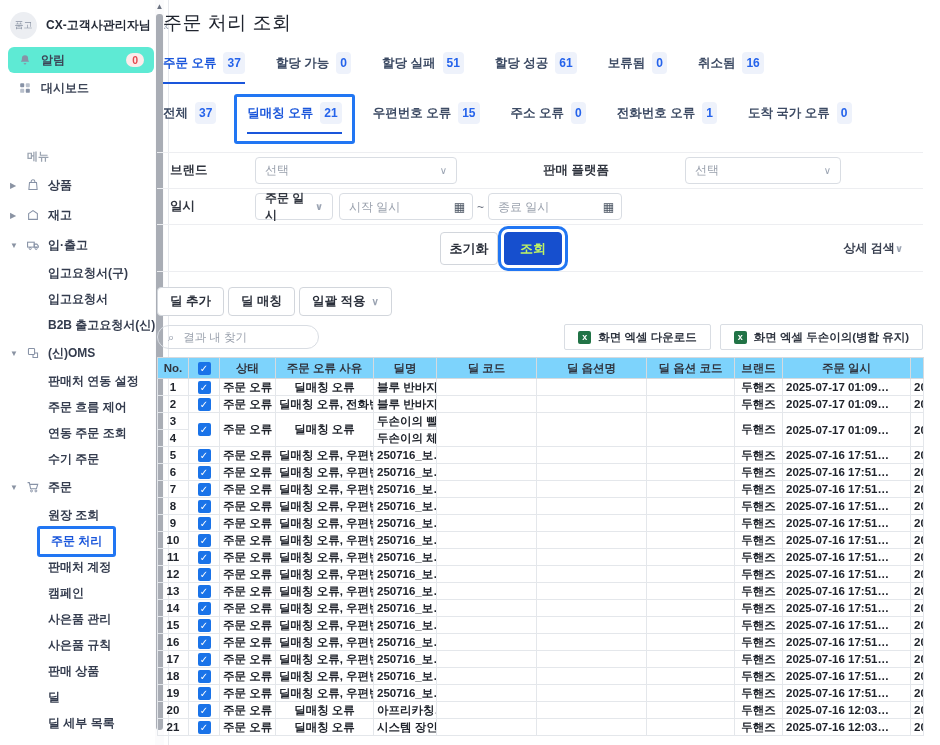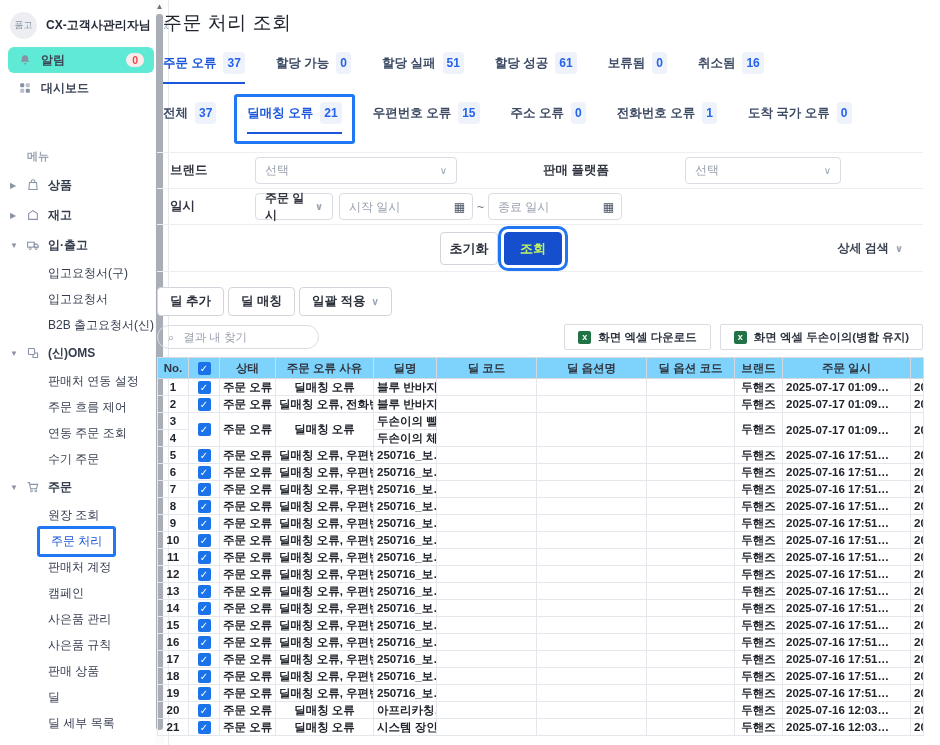--- a/index.html
+++ b/index.html
@@ -17,21 +17,21 @@
   .collapse{color:#9aa3b2;font-size:13px;margin-left:2px;}
   .nav-item{display:flex;align-items:center;gap:9px;height:26px;margin:2px 14px 2px 8px;padding:0 10px;border-radius:6px;font-size:12px;font-weight:700;color:#3c4456;}
   .nav-item.notif{background:#5eead4;align-items:center;}
   .nav-item .grow{flex:1;}
   .badge-red{color:#e5484d;background:#fdebeb;font-size:10.5px;font-weight:700;border-radius:8px;padding:1px 6px;}
   .icon14{width:14px;height:14px;flex:none;display:inline-block;}
   .icon14 svg{width:14px;height:14px;display:block;}
   .menu-label{font-size:11px;font-weight:700;color:#9aa3b0;padding-left:27px;margin-top:48px;margin-bottom:6px;}
   .m-parent{display:flex;align-items:center;gap:8px;height:30px;padding-left:10px;font-size:12px;font-weight:700;color:#343c4e;}
   .m-arrow{width:8px;color:#8a93a3;font-size:8px;flex:none;}
-  .m-child{display:flex;align-items:center;height:26px;padding-left:48px;font-size:12px;font-weight:400;color:#343c4e;position:relative;}
+  .m-child{display:flex;align-items:center;height:26px;padding-left:48px;font-size:12px;font-weight:700;color:#343c4e;position:relative;}
   .m-child.active{color:#1a56db;}
   .m-child.active .hl{border:3px solid #2176f3;border-radius:3px;padding:4px 11px;margin-left:-11px;background:#fff;}
 
   
   .main{position:absolute;left:155px;top:0;width:770px;height:572px;}
   .page-title{margin:10px 0 0 8px;font-size:19px;font-weight:500;color:#20252f;letter-spacing:.5px;}
   .tabs{display:flex;gap:31px;margin:16px 0 0 8px;}
   .tab{display:flex;align-items:center;gap:7px;padding-bottom:8px;font-size:12.5px;font-weight:700;color:#3d4b64;border-bottom:2.5px solid transparent;cursor:pointer;}
   .tab .count{color:#2563eb;background:#eef2fb;border-radius:4px;padding:4px 4px;font-size:12px;}
   .tab.active{color:#1a56db;border-bottom-color:#1a56db;}
@@ -48,21 +48,21 @@
   .sel .chev{color:#9aa3b2;font-size:10px;}
   .sel.dark{color:#30353f;font-weight:700;}
   .inp{display:flex;align-items:center;height:27px;border:1px solid #d9dde3;border-radius:4px;background:#fff;padding:0 7px;box-sizing:border-box;gap:4px;}
   .inp input{border:none;outline:none;width:100%;font-size:12px;color:#30353f;font-family:inherit;}
   .inp input::placeholder{color:#9aa1ad;}
   .cal{font-size:12px;color:#4b5563;flex:none;}
   .tilde{color:#6b7280;font-size:12px;margin:0 4px;}
   .btn{display:inline-flex;align-items:center;justify-content:center;height:33px;border:1px solid #d2d6dc;border-radius:4px;background:#fff;font-size:13px;font-weight:700;color:#2b303b;box-sizing:border-box;cursor:pointer;font-family:inherit;}
   .btn-reset{position:absolute;left:283px;top:7px;width:58px;}
   .btn-search{position:absolute;left:347px;top:7px;width:58px;background:#164fce;border-color:#164fce;color:#bef264;outline:3px solid #2176f3;outline-offset:3px;}
-  .detail-search{position:absolute;right:20px;top:15px;font-size:12px;font-weight:700;color:#3b4252;display:flex;gap:6px;align-items:center;}
+  .detail-search{position:absolute;right:20px;top:15px;font-size:12px;font-weight:700;color:#3b4252;display:flex;align-items:center;}
   .detail-search .chev{color:#9aa3b2;font-size:10px;}
 
   
   .actions{display:flex;justify-content:flex-start;gap:4px;margin:15px 2px 0 2px;width:766px;box-sizing:border-box;}
   .abtn{display:inline-flex;align-items:center;gap:6px;height:29px;padding:0 12px;border:1px solid #d2d6dc;border-radius:4px;background:#fff;font-size:12.5px;font-weight:700;color:#2b303b;cursor:pointer;}
   .abtn .chev{color:#9aa3b2;font-size:10px;}
   .toolbar{display:flex;align-items:center;margin:8px 2px 0 2px;width:766px;}
   .searchpill{display:flex;align-items:center;gap:7px;width:162px;height:24px;border:1px solid #d9dde3;border-radius:13px;padding:0 10px;box-sizing:border-box;}
   .searchpill .mag{color:#8a93a3;font-size:11px;}
   .searchpill input{border:none;outline:none;width:100%;font-size:11.5px;color:#30353f;font-family:inherit;background:transparent;}

